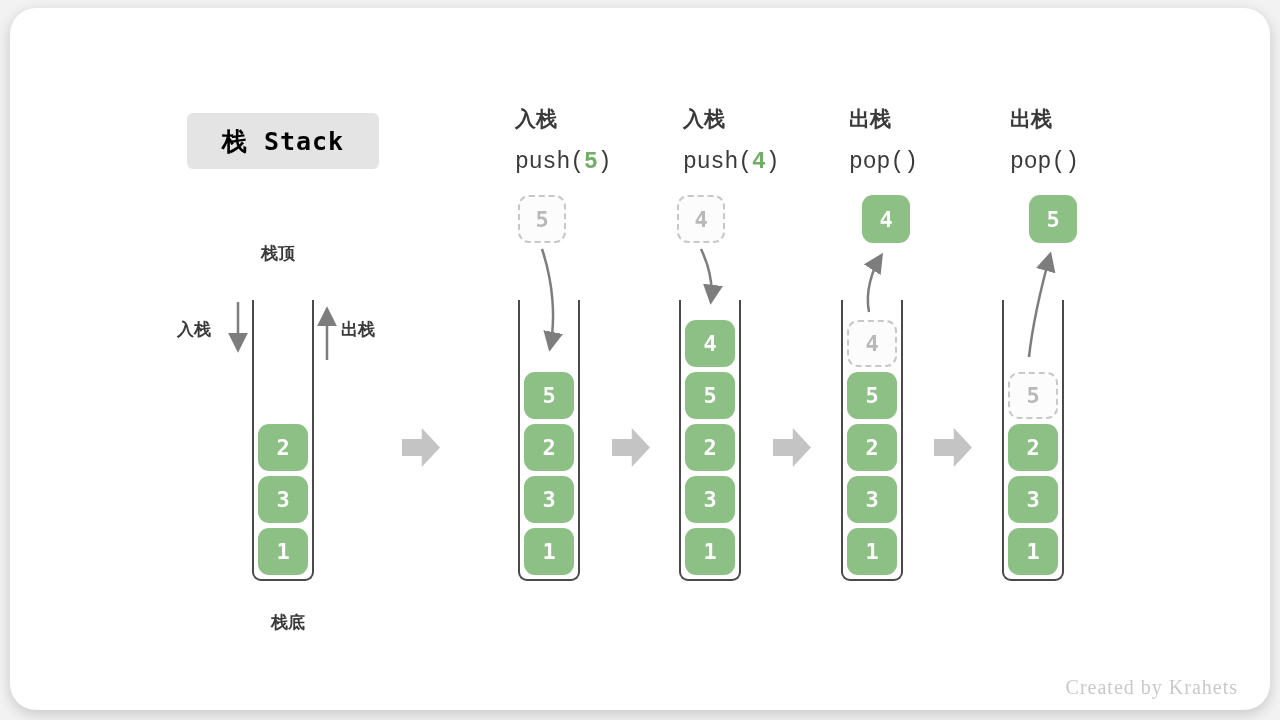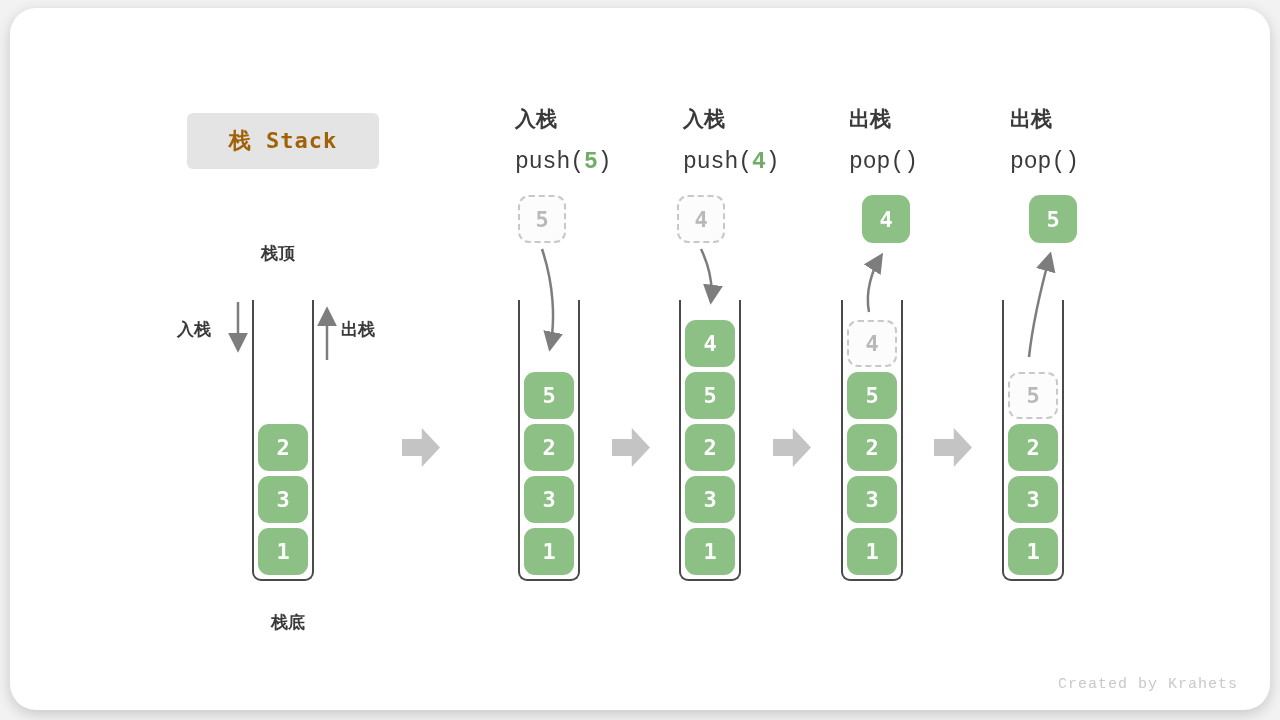--- a/index.html
+++ b/index.html
@@ -14,21 +14,21 @@
     position:absolute; left:10px; top:8px; width:1260px; height:702px;
     background:#ffffff; border-radius:26px;
     box-shadow:0 4px 14px rgba(0,0,0,0.18);
   }
   
   .title-box {
     position:absolute; left:187px; top:113px; width:192px; height:56px;
     background:#e4e4e4; border-radius:6px;
     display:flex; align-items:center; justify-content:center;
     font-family:"DejaVu Sans Mono","Liberation Sans",sans-serif;
-    font-size:22px; font-weight:600; color:#a16207; letter-spacing:1px;
+    font-size:25px; font-weight:600; color:#000000; letter-spacing:1px;
   }
   
   .op-col { position:absolute; top:104px; width:170px; }
   .op-name { font-size:21px; font-weight:700; color:#3a3a3a; line-height:30px; }
   .op-code {
     margin-top:14px;
     font-family:Liberation Mono, monospace;
     font-size:23px; font-weight:500; color:#3a3a3a; line-height:28px;
   }
   .op-code .num { color:#6fae64; font-weight:700; }
@@ -62,21 +62,21 @@
   
   .flow-arrow {
     position:absolute; top:428px; width:38px; height:39px; background:#c4c4c4;
     clip-path:polygon(0% 28%, 52% 28%, 52% 0%, 100% 50%, 52% 100%, 52% 72%, 0% 72%);
   }
   
   svg.overlay { position:absolute; left:0; top:0; width:1280px; height:720px; pointer-events:none; }
   
   .watermark {
     position:absolute; right:42px; top:676px;
-    font-family:Liberation Mono, monospace; font-size:15px;
+    font-family:Liberation Serif, serif; font-size:20px;
     color:#c9c9c9; letter-spacing:1px;
   }
 </style>
 </head>
 <body>
 
 <div class="card"></div>
 
 <div class="title-box">栈 Stack</div>
 

